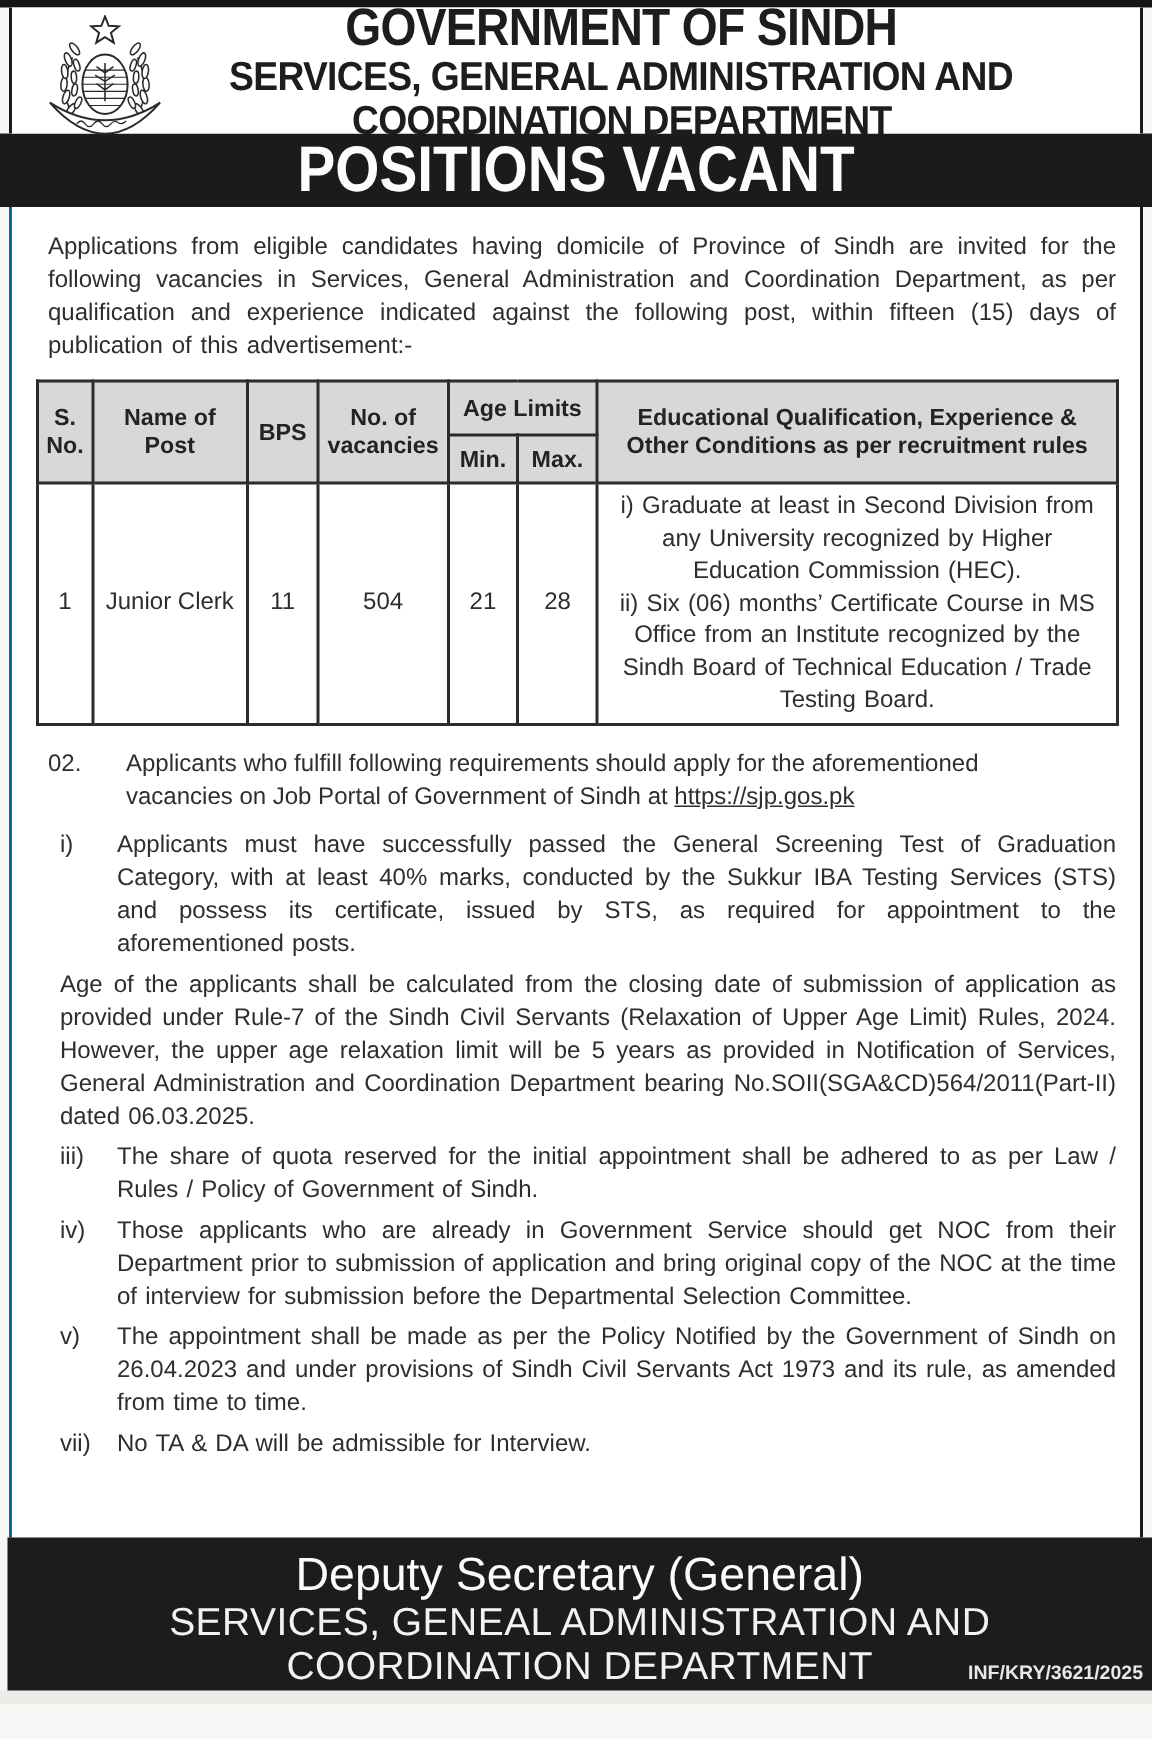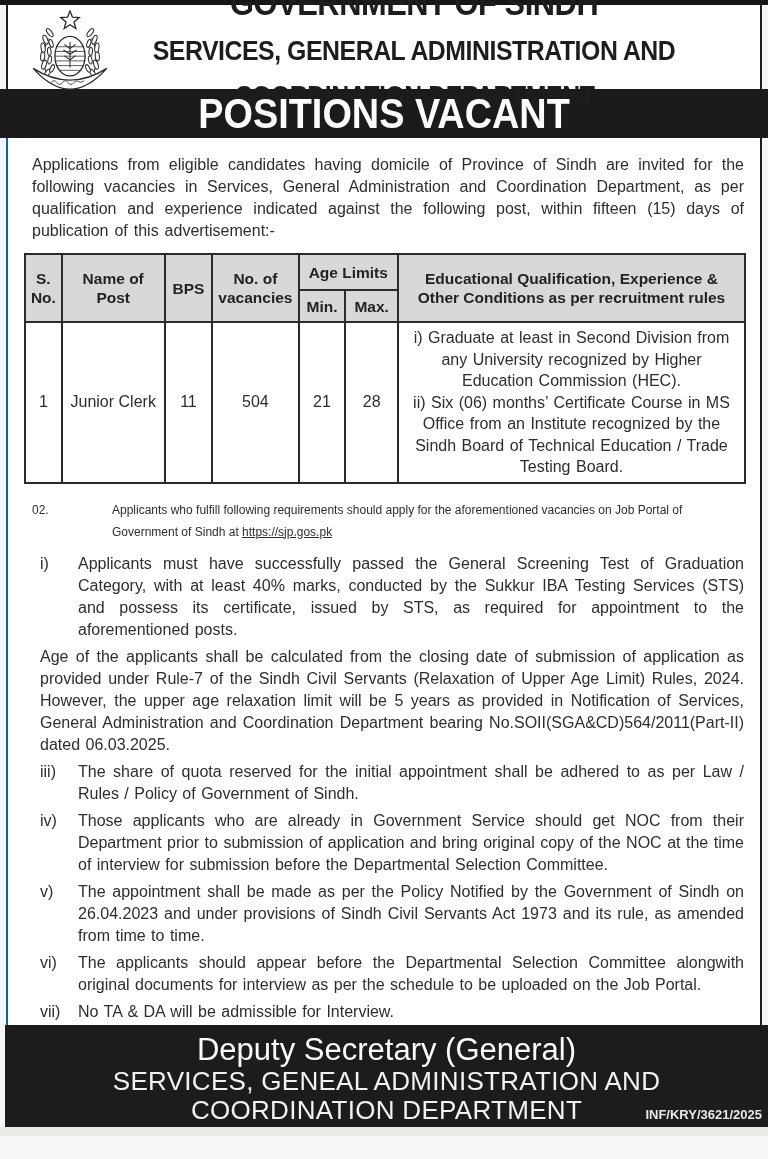--- a/index.html
+++ b/index.html
@@ -21,21 +21,21 @@
     position:relative;box-sizing:border-box;
     display:flex;flex-direction:column;justify-content:center;
   }
   .emblem{position:absolute;left:14px;top:5px;width:96px;height:98px;}
   .header-titles{text-align:center;padding-left:60px;line-height:1;}
   .gov-title{
     display:inline-block;font-size:35px;font-weight:bold;color:#1d1d1d;
     transform:scaleX(0.88);transform-origin:center;letter-spacing:-0.5px;
   }
   .dept-title{
-    display:block;font-size:27px;font-weight:bold;color:#1d1d1d;margin-top:18px;
+    display:block;font-size:27px;font-weight:bold;color:#1d1d1d;margin-top:2px;
   }
   .dept-title span{display:inline-block;transform:scaleX(0.92);transform-origin:center;letter-spacing:-0.5px;}
 
   
   .banner{
     height:49px;background:#1c1a1b;color:#fdfdfd;
     display:flex;align-items:center;justify-content:center;
   }
   .banner span{
     display:inline-block;font-size:43px;font-weight:bold;letter-spacing:0;
@@ -62,21 +62,21 @@
   }
   table.vacancy td{font-size:16px;text-align:center;vertical-align:middle;}
   td.qual{
     text-align:justify;vertical-align:top;
     padding:4px 8px 4px 8px;line-height:21.5px;word-spacing:1px;
   }
   .age-sub th{height:26px;}
   .hrow1 th{height:30px;}
 
   
-  .para02{display:flex;margin-top:15px;font-size:12px;line-height:22px;padding-left:8px;gap:28px;}
+  .para02{display:flex;margin-top:15px;font-size:16px;line-height:22px;padding-left:8px;}
   .para02 .pnum{width:52px;flex-shrink:0;}
   .para02 .ptext{flex:1;padding-right:26px;}
   .link{text-decoration:underline;cursor:pointer;}
   .conditions{margin-top:10px;}
   .cond{display:flex;margin-top:5px;font-size:16px;line-height:22px;padding-left:16px;}
   .cond .cnum{width:38px;flex-shrink:0;}
   .cond .ctext{flex:1;text-align:justify;word-spacing:1px;padding-right:2px;}
 
   
   .footer{
@@ -195,24 +195,20 @@
       </div>
       <div class="cond">
         <span class="cnum">iv)</span>
         <span class="ctext">Those applicants who are already in Government Service should get NOC from their Department prior to submission of application and bring original copy of the NOC at the time of interview for submission before the Departmental Selection Committee.</span>
       </div>
       <div class="cond">
         <span class="cnum">v)</span>
         <span class="ctext">The appointment shall be made as per the Policy Notified by the Government of Sindh on 26.04.2023 and under provisions of Sindh Civil Servants Act 1973 and its rule, as amended from time to time.</span>
       </div>
       <div class="cond">
-        <span class="cnum">vi)</span>
-        <span class="ctext">The applicants should appear before the Departmental Selection Committee alongwith original documents for interview as per the schedule to be uploaded on the Job Portal.</span>
-      </div>
-      <div class="cond">
         <span class="cnum">vii)</span>
         <span class="ctext" style="text-align:left">No TA &amp; DA will be admissible for Interview.</span>
       </div>
     </div>
 
   </div>
 
   <div class="footer">
     <div class="signatory">Deputy Secretary (General)</div>
     <div class="footer-dept">SERVICES, GENEAL ADMINISTRATION AND</div>

